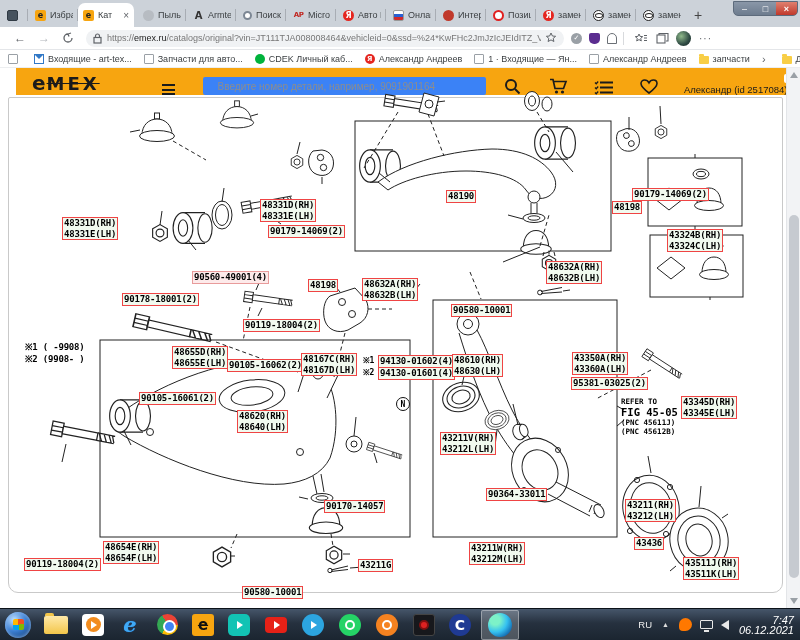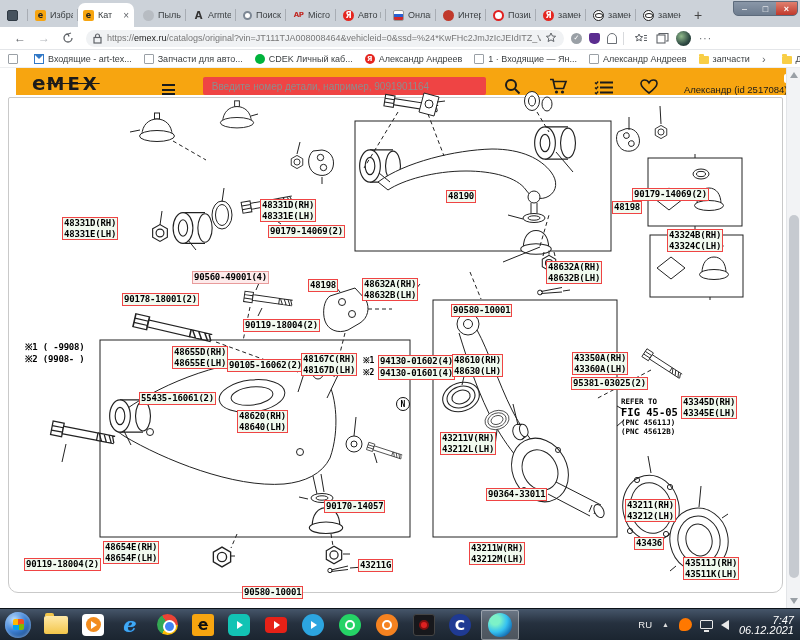--- a/index.html
+++ b/index.html
@@ -75,22 +75,22 @@
   .bm-sep{width:1px;height:12px;background:#d8dadd;margin:0 8px;}
 
   
   .emexbar{position:absolute;left:16px;top:68px;width:786px;height:27px;background:#f7a510;
            display:flex;align-items:flex-end;}
   .logo{margin-left:16px;font:bold 20px "DejaVu Sans",sans-serif;color:#1b1b1b;letter-spacing:1px;}
   .logo .mex{text-decoration:line-through;letter-spacing:3px;font-size:18px;}
   .burger{margin-left:62px;width:17px;height:11px;border-top:2.5px solid #1b1b1b;
           border-bottom:2.5px solid #1b1b1b;position:relative;}
   .burger::before{content:"";position:absolute;left:0;top:2.5px;width:100%;height:2.5px;background:#1b1b1b;}
-  .searchbox{margin-left:28px;width:363px;height:18px;background:#ef4444;border:none;border-radius:2px;
-             font-size:10px;padding:0 9px;color:#333;}
+  .searchbox{margin-left:28px;width:363px;height:18px;background:#3b82f6;border:none;border-radius:2px;
+             font-size:10px;padding:0 15px;color:#333;}
   .searchbox::placeholder{color:#8d8d8d;}
   .hicon{margin-left:0;flex:0 0 auto;}
   .userblock{position:relative;margin-left:26px;font-size:9.5px;color:#1b1b1b;white-space:nowrap;}
   .userbadge{position:absolute;top:-10px;right:8px;background:#fff;border-radius:2px;padding:0 3px;
              font-size:8px;font-weight:bold;color:#1b1b1b;}
   .chev{margin-left:6px;font-size:8px;color:#1b1b1b;}
 
   
   .content{position:absolute;left:0;top:95px;width:800px;height:513px;background:#fff;}
   .panel{position:absolute;left:8px;top:2px;width:775px;height:496px;border:1px solid #c9c9c9;
@@ -529,21 +529,21 @@
 48655E(LH)</div>
     <div class="label green" style="left:227px;top:264px">90105-16062(2)</div>
     <div class="label green" style="left:301px;top:258px">48167C(RH)
 48167D(LH)</div>
     <div class="label plain" style="left:362px;top:261px;font-size:8px">※1</div>
     <div class="label plain" style="left:362px;top:273px;font-size:8px">※2</div>
     <div class="label green" style="left:378px;top:260px">94130-01602(4)</div>
     <div class="label green" style="left:378px;top:272px">94130-01601(4)</div>
     <div class="label green" style="left:452px;top:259px">48610(RH)
 48630(LH)</div>
-    <div class="label green" style="left:139px;top:297px">55435-16061(2)</div>
+    <div class="label green" style="left:139px;top:297px">90105-16061(2)</div>
     <div class="label green" style="left:237px;top:315px">48620(RH)
 48640(LH)</div>
     <div class="label green" style="left:446px;top:95px">48190</div>
     <div class="label green" style="left:632px;top:93px">90179-14069(2)</div>
     <div class="label green" style="left:612px;top:106px">48198</div>
     <div class="label green" style="left:667px;top:134px">43324B(RH)
 43324C(LH)</div>
     <div class="label green" style="left:362px;top:183px">48632A(RH)
 48632B(LH)</div>
     <div class="label green" style="left:546px;top:166px">48632A(RH)

